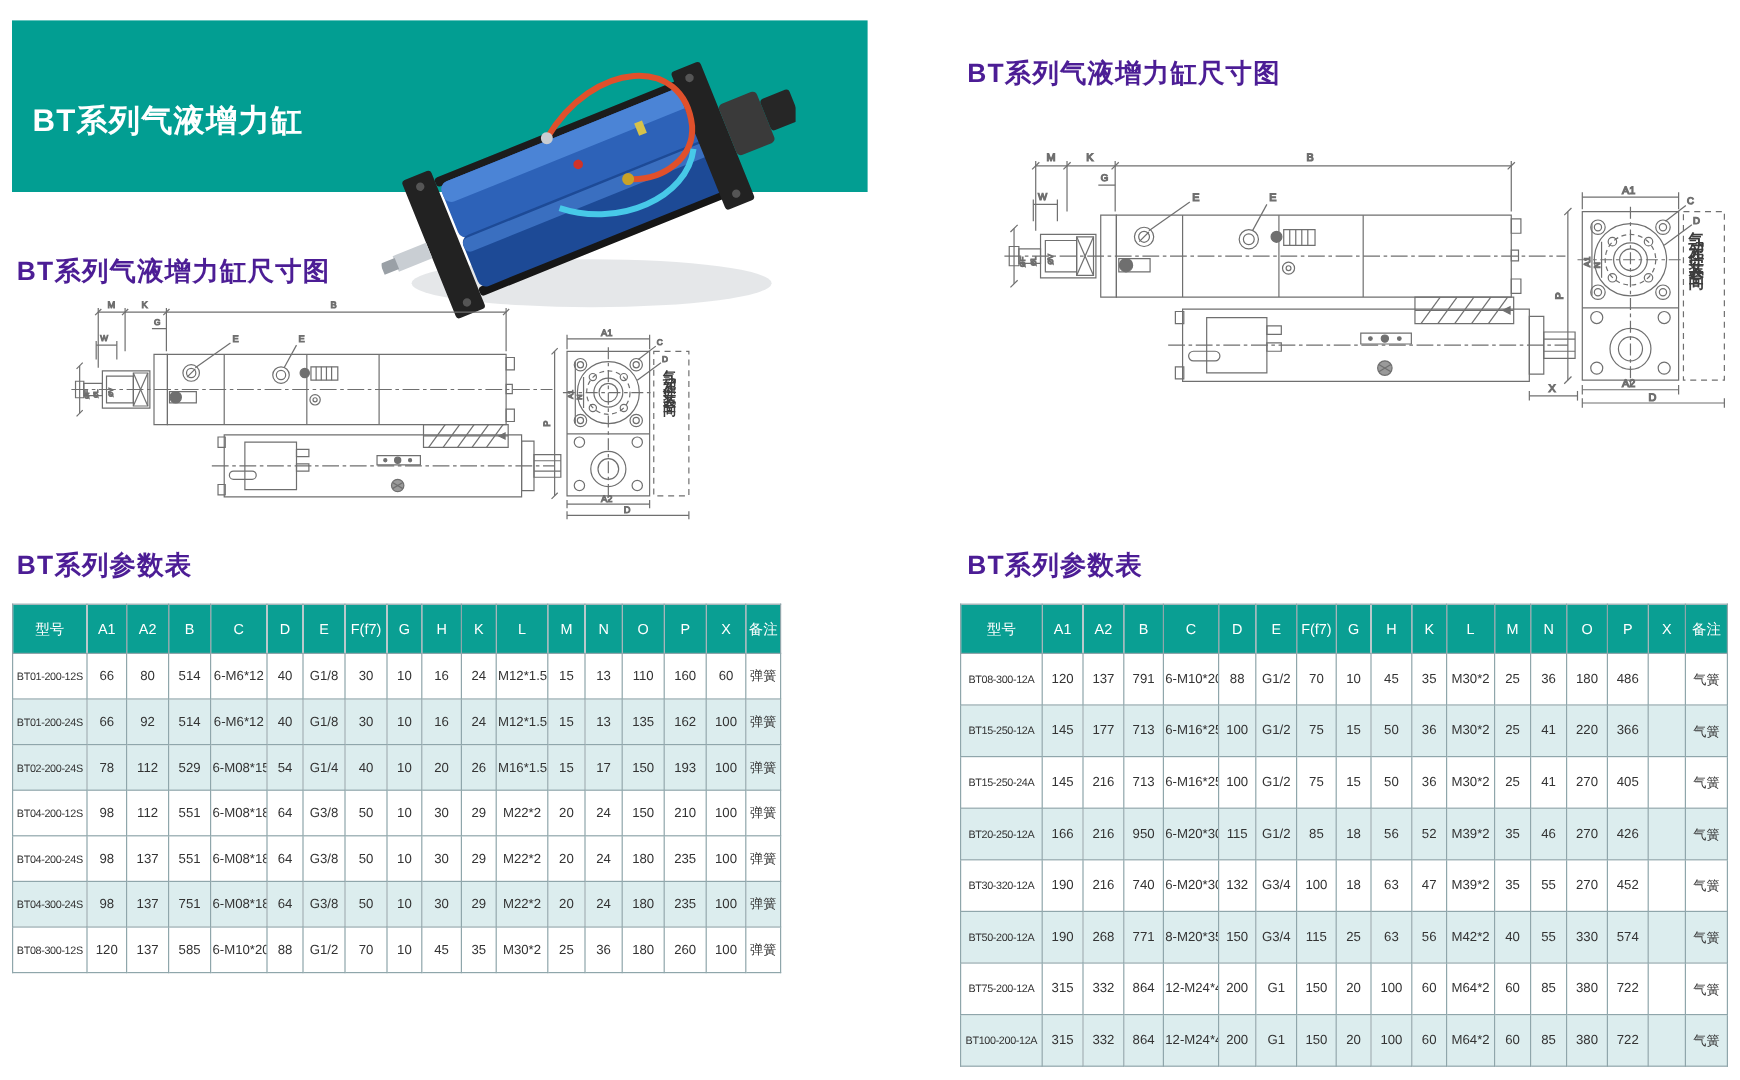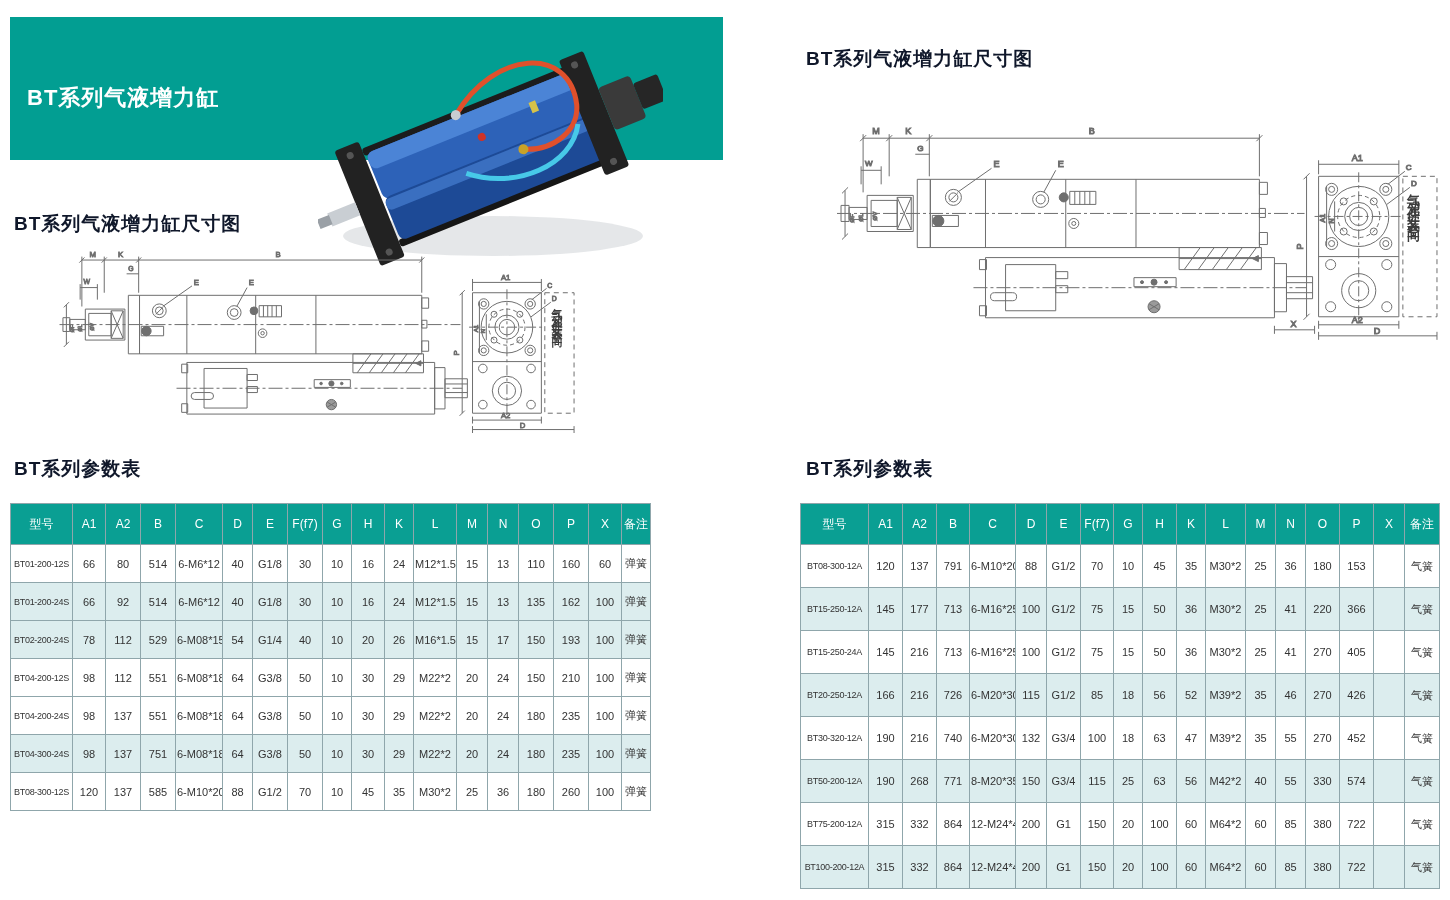--- a/index.html
+++ b/index.html
@@ -9,26 +9,26 @@
     font-family:"Liberation Sans","DejaVu Sans",sans-serif;
     color:#333;
   }
   
   .banner{
     position:absolute;left:10px;top:17px;width:713px;height:143px;
     background:#029e92;
   }
   .banner-title{
     position:absolute;left:17px;top:66px;
-    color:#ffffff;font-size:22px;font-weight:bold;letter-spacing:1px;
+    color:#ffffff;font-size:26px;font-weight:bold;letter-spacing:1px;
   }
   .product-art{position:absolute;left:318px;top:46px;width:345px;height:222px;}
   
   .sec-title{
-    position:absolute;color:#0f172a;font-size:19px;font-weight:bold;letter-spacing:1px;text-align:center;
+    position:absolute;color:#4c1d95;font-size:22px;font-weight:bold;letter-spacing:1px;text-align:center;
   }
   #title-right-drawing{left:806px;top:46px;}
   #title-left-drawing{left:14px;top:211px;}
   #title-left-table{left:14px;top:456px;}
   #title-right-table{left:806px;top:456px;}
   
   .drawing-svg{position:absolute;}
   #left-drawing{left:56px;top:248px;width:525px;height:185px;}
   #right-drawing{left:833px;top:124px;width:612px;height:216px;}
   .install-text{
@@ -523,21 +523,21 @@
         <td>88</td>
         <td>G1/2</td>
         <td>70</td>
         <td>10</td>
         <td>45</td>
         <td>35</td>
         <td>M30*2</td>
         <td>25</td>
         <td>36</td>
         <td>180</td>
-        <td>153</td>
+        <td>486</td>
         <td></td>
         <td>气簧</td>
       </tr>
       <tr class="alt">
         <td>BT15-250-12A</td>
         <td>145</td>
         <td>177</td>
         <td>713</td>
         <td>6-M16*25</td>
         <td>100</td>
@@ -571,21 +571,21 @@
         <td>41</td>
         <td>270</td>
         <td>405</td>
         <td></td>
         <td>气簧</td>
       </tr>
       <tr class="alt">
         <td>BT20-250-12A</td>
         <td>166</td>
         <td>216</td>
-        <td>726</td>
+        <td>950</td>
         <td>6-M20*30</td>
         <td>115</td>
         <td>G1/2</td>
         <td>85</td>
         <td>18</td>
         <td>56</td>
         <td>52</td>
         <td>M39*2</td>
         <td>35</td>
         <td>46</td>

